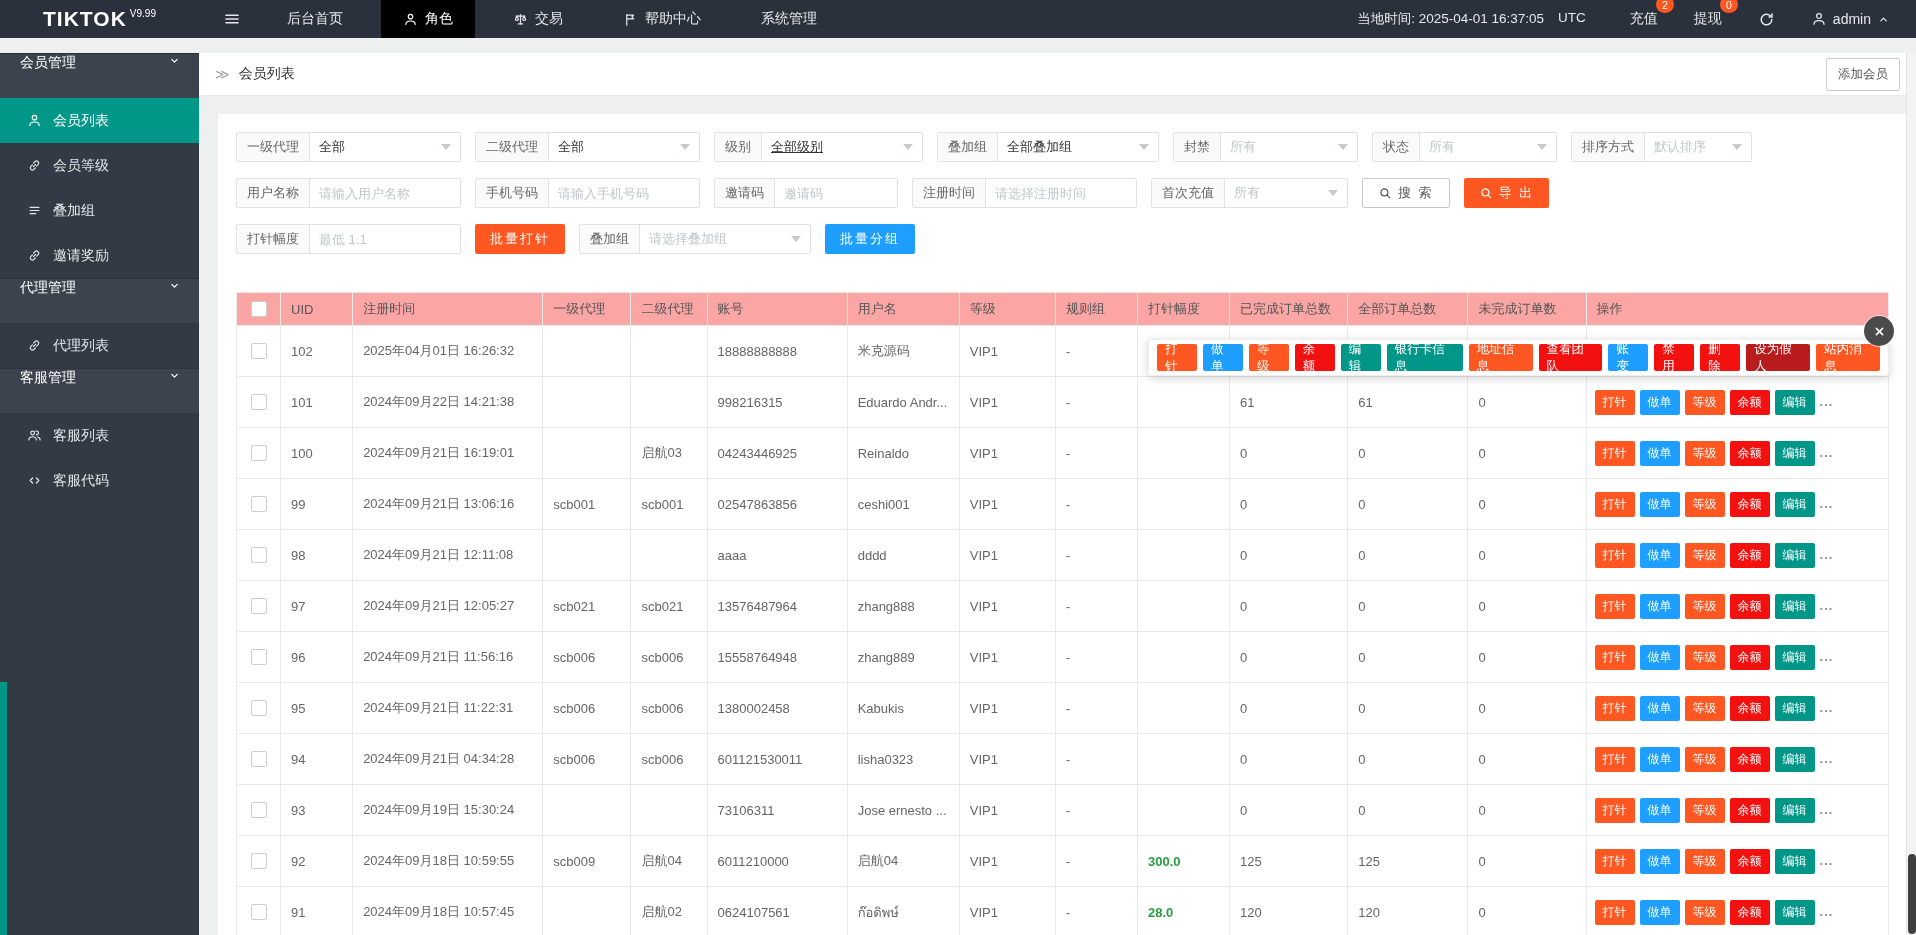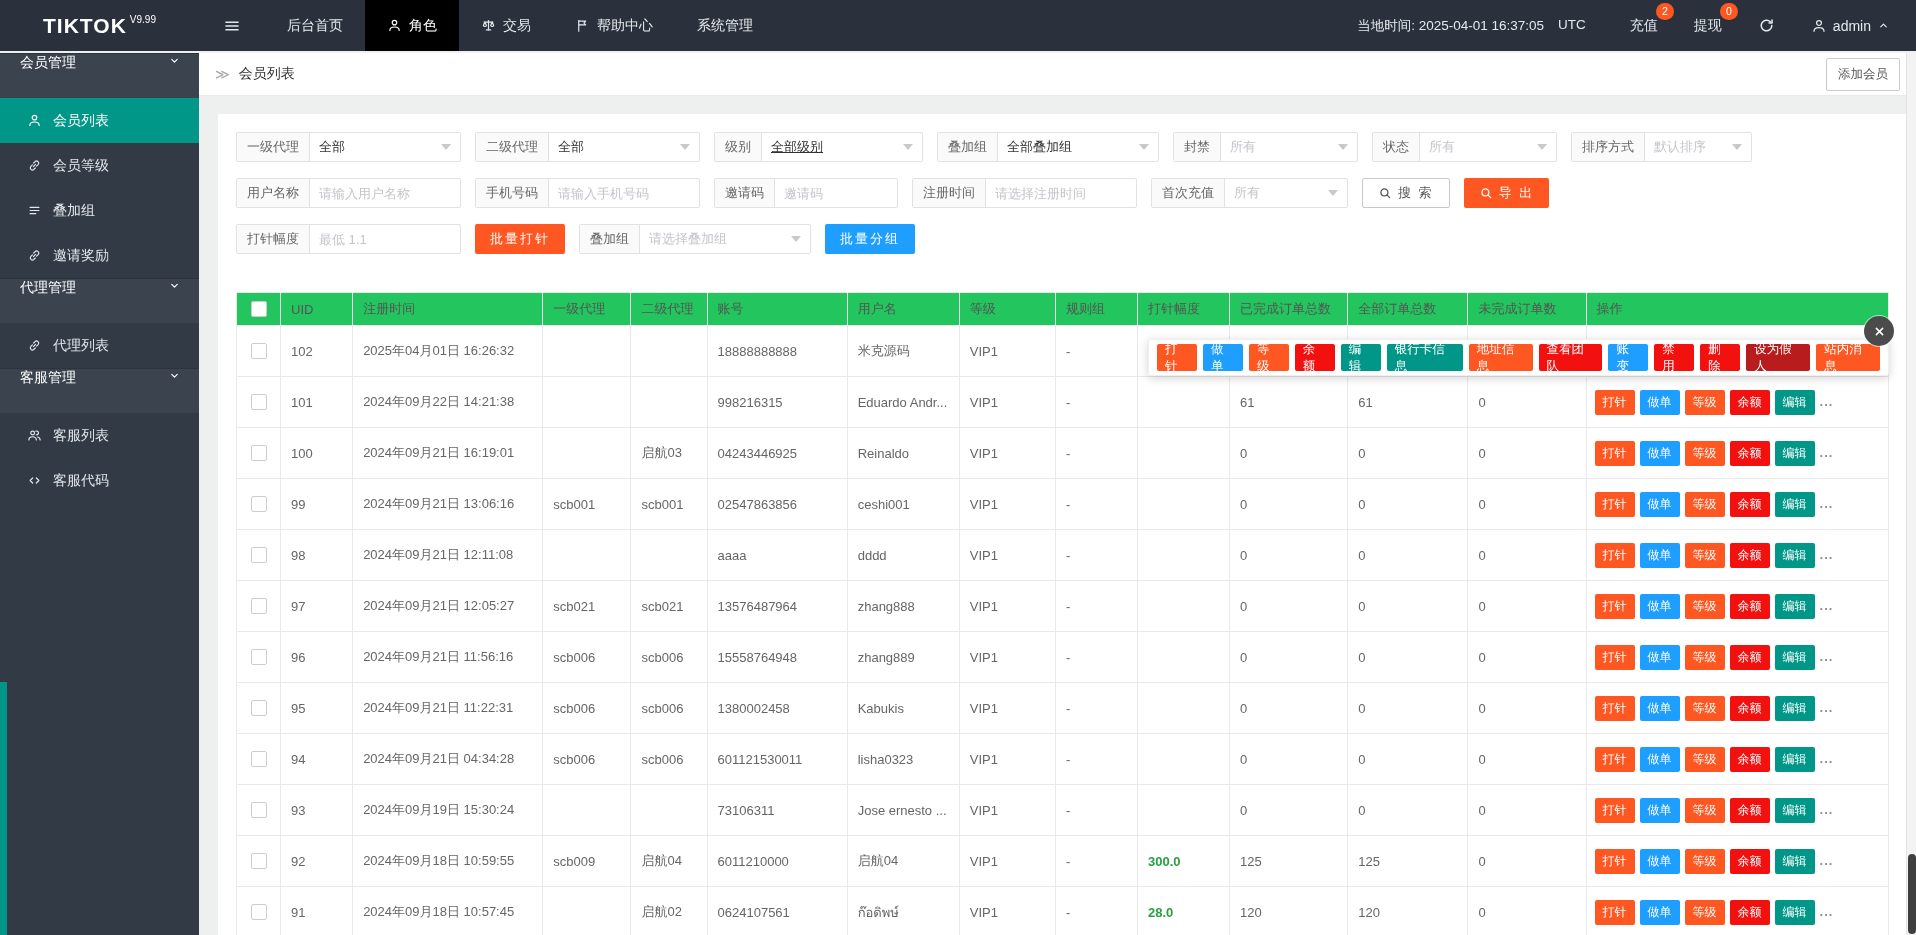--- a/index.html
+++ b/index.html
@@ -1,26 +1,26 @@
 <!DOCTYPE html>
 <html><head>
 <meta charset="utf-8">
 <style>
   * { margin:0; padding:0; box-sizing:border-box; }
   html,body { width:1916px; height:935px; overflow:hidden;
     font-family:"Liberation Sans","DejaVu Sans",sans-serif; background:#eef0f0; }
 
   
-  .navbar { position:absolute; top:0; left:0; right:0; height:51px; background:#2b313c;
+  .navbar { position:absolute; top:0; left:0; right:0; height:38px; background:#2b313c;
     display:flex; align-items:stretch; color:#e5e8ec; z-index:60; }
   .logo { width:199px; display:flex; align-items:center; justify-content:center; color:#fff; }
   .logo-main { font-size:21px; font-weight:bold; letter-spacing:1px; }
   .logo-ver { font-size:10px; margin-left:3px; transform:translateY(-6px); }
   .nav-burger { display:flex; align-items:center; padding:0 24px; cursor:pointer; }
-  .nav-menu { display:flex; align-items:stretch; }
+  .nav-menu { display:flex; align-items:stretch;gap:16px; }
   .nav-item { display:flex; align-items:center; gap:7px; padding:0 22px; font-size:14px;
     cursor:pointer; color:#e5e8ec; }
   .nav-item.active { background:#000000; color:#fff; }
   .nav-right { margin-left:auto; display:flex; align-items:center; padding-right:20px; }
   .nav-time { font-size:13.5px; padding:0 26px; display:flex; gap:14px; }
   .nav-badged { position:relative; font-size:14px; padding:0 18px; cursor:pointer; }
   .badge { position:absolute; top:-14px; right:2px; min-width:18px; height:17px; padding:0 4px;
     background:#ff5722; color:#fff; font-size:10.5px; border-radius:9px;
     display:flex; align-items:center; justify-content:center; }
   .nav-refresh { padding:0 18px; cursor:pointer; display:flex; align-items:center; }
@@ -64,21 +64,21 @@
     display:inline-flex; align-items:center; gap:6px; cursor:pointer; margin-right:14px;
     font-family:"Liberation Sans","DejaVu Sans",sans-serif; letter-spacing:2px; }
   .btn-outline { background:#fff; border:1px solid #c9c9c9; color:#555; }
   .btn-orange { background:#ff5722; }
   .btn-blue { background:#1e9fff; }
 
   
   .table-wrap { position:relative; margin-top:38px; }
   table { width:100%; border-collapse:collapse; table-layout:fixed; font-size:13px; color:#666; }
   th,td { border:1px solid #e9e9e9; padding:0 10px; text-align:left; white-space:nowrap; overflow:hidden; }
-  th { background:#22c55e; height:33px; font-weight:400; color:#555; }
+  th { background:#fca5a5; height:33px; font-weight:400; color:#555; }
   td { height:51px; background:#fff; }
   .cb { width:16px; height:16px; border:1px solid #cdcdcd; border-radius:2px; background:#fff;
     display:inline-block; vertical-align:middle; cursor:pointer; }
   .amp-green { color:#28a042; font-weight:bold; }
   .abtn { display:inline-flex; align-items:center; justify-content:center; height:25px; padding:0 8px;
     border-radius:2px; color:#fff; font-size:12px; margin-right:5px; cursor:pointer; }
   .c-orange { background:#ff5722; } .c-blue { background:#1e9fff; } .c-red { background:#f2110f; }
   .c-teal { background:#009688; } .c-green { background:#b91c1c; }
   .more-dots { color:#8f8f8f; font-weight:bold; letter-spacing:1px; cursor:pointer; }
 

